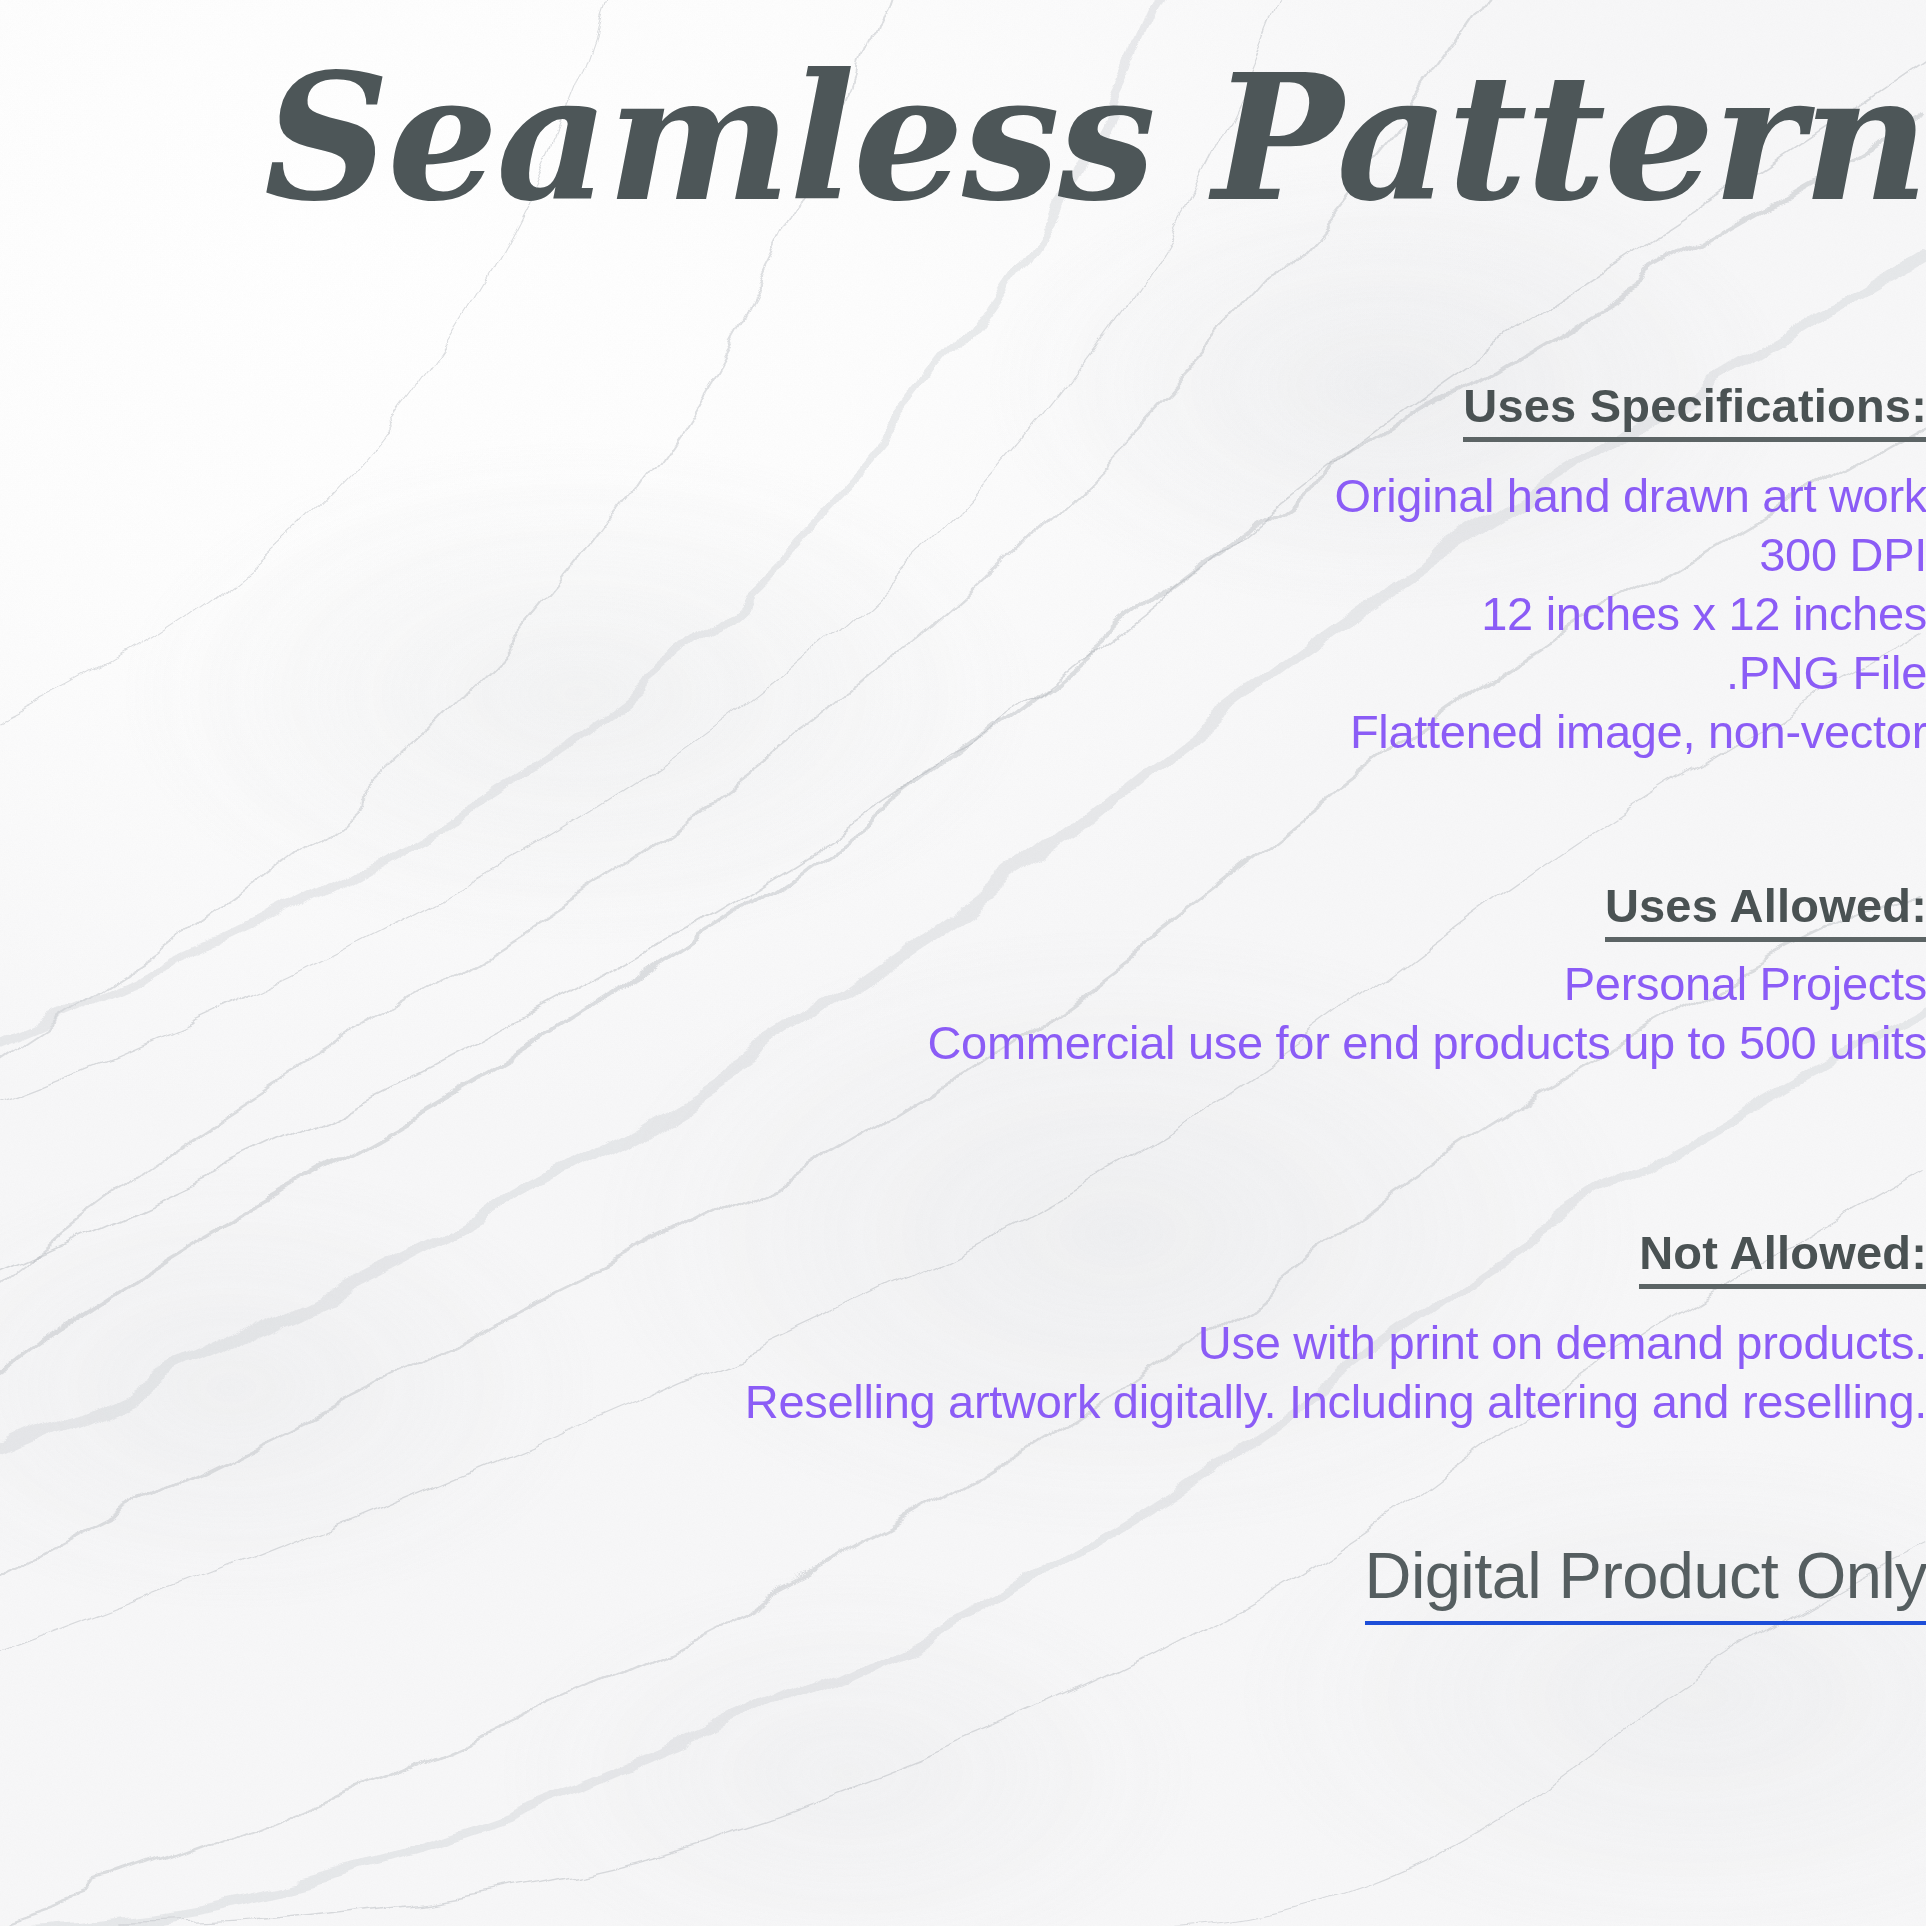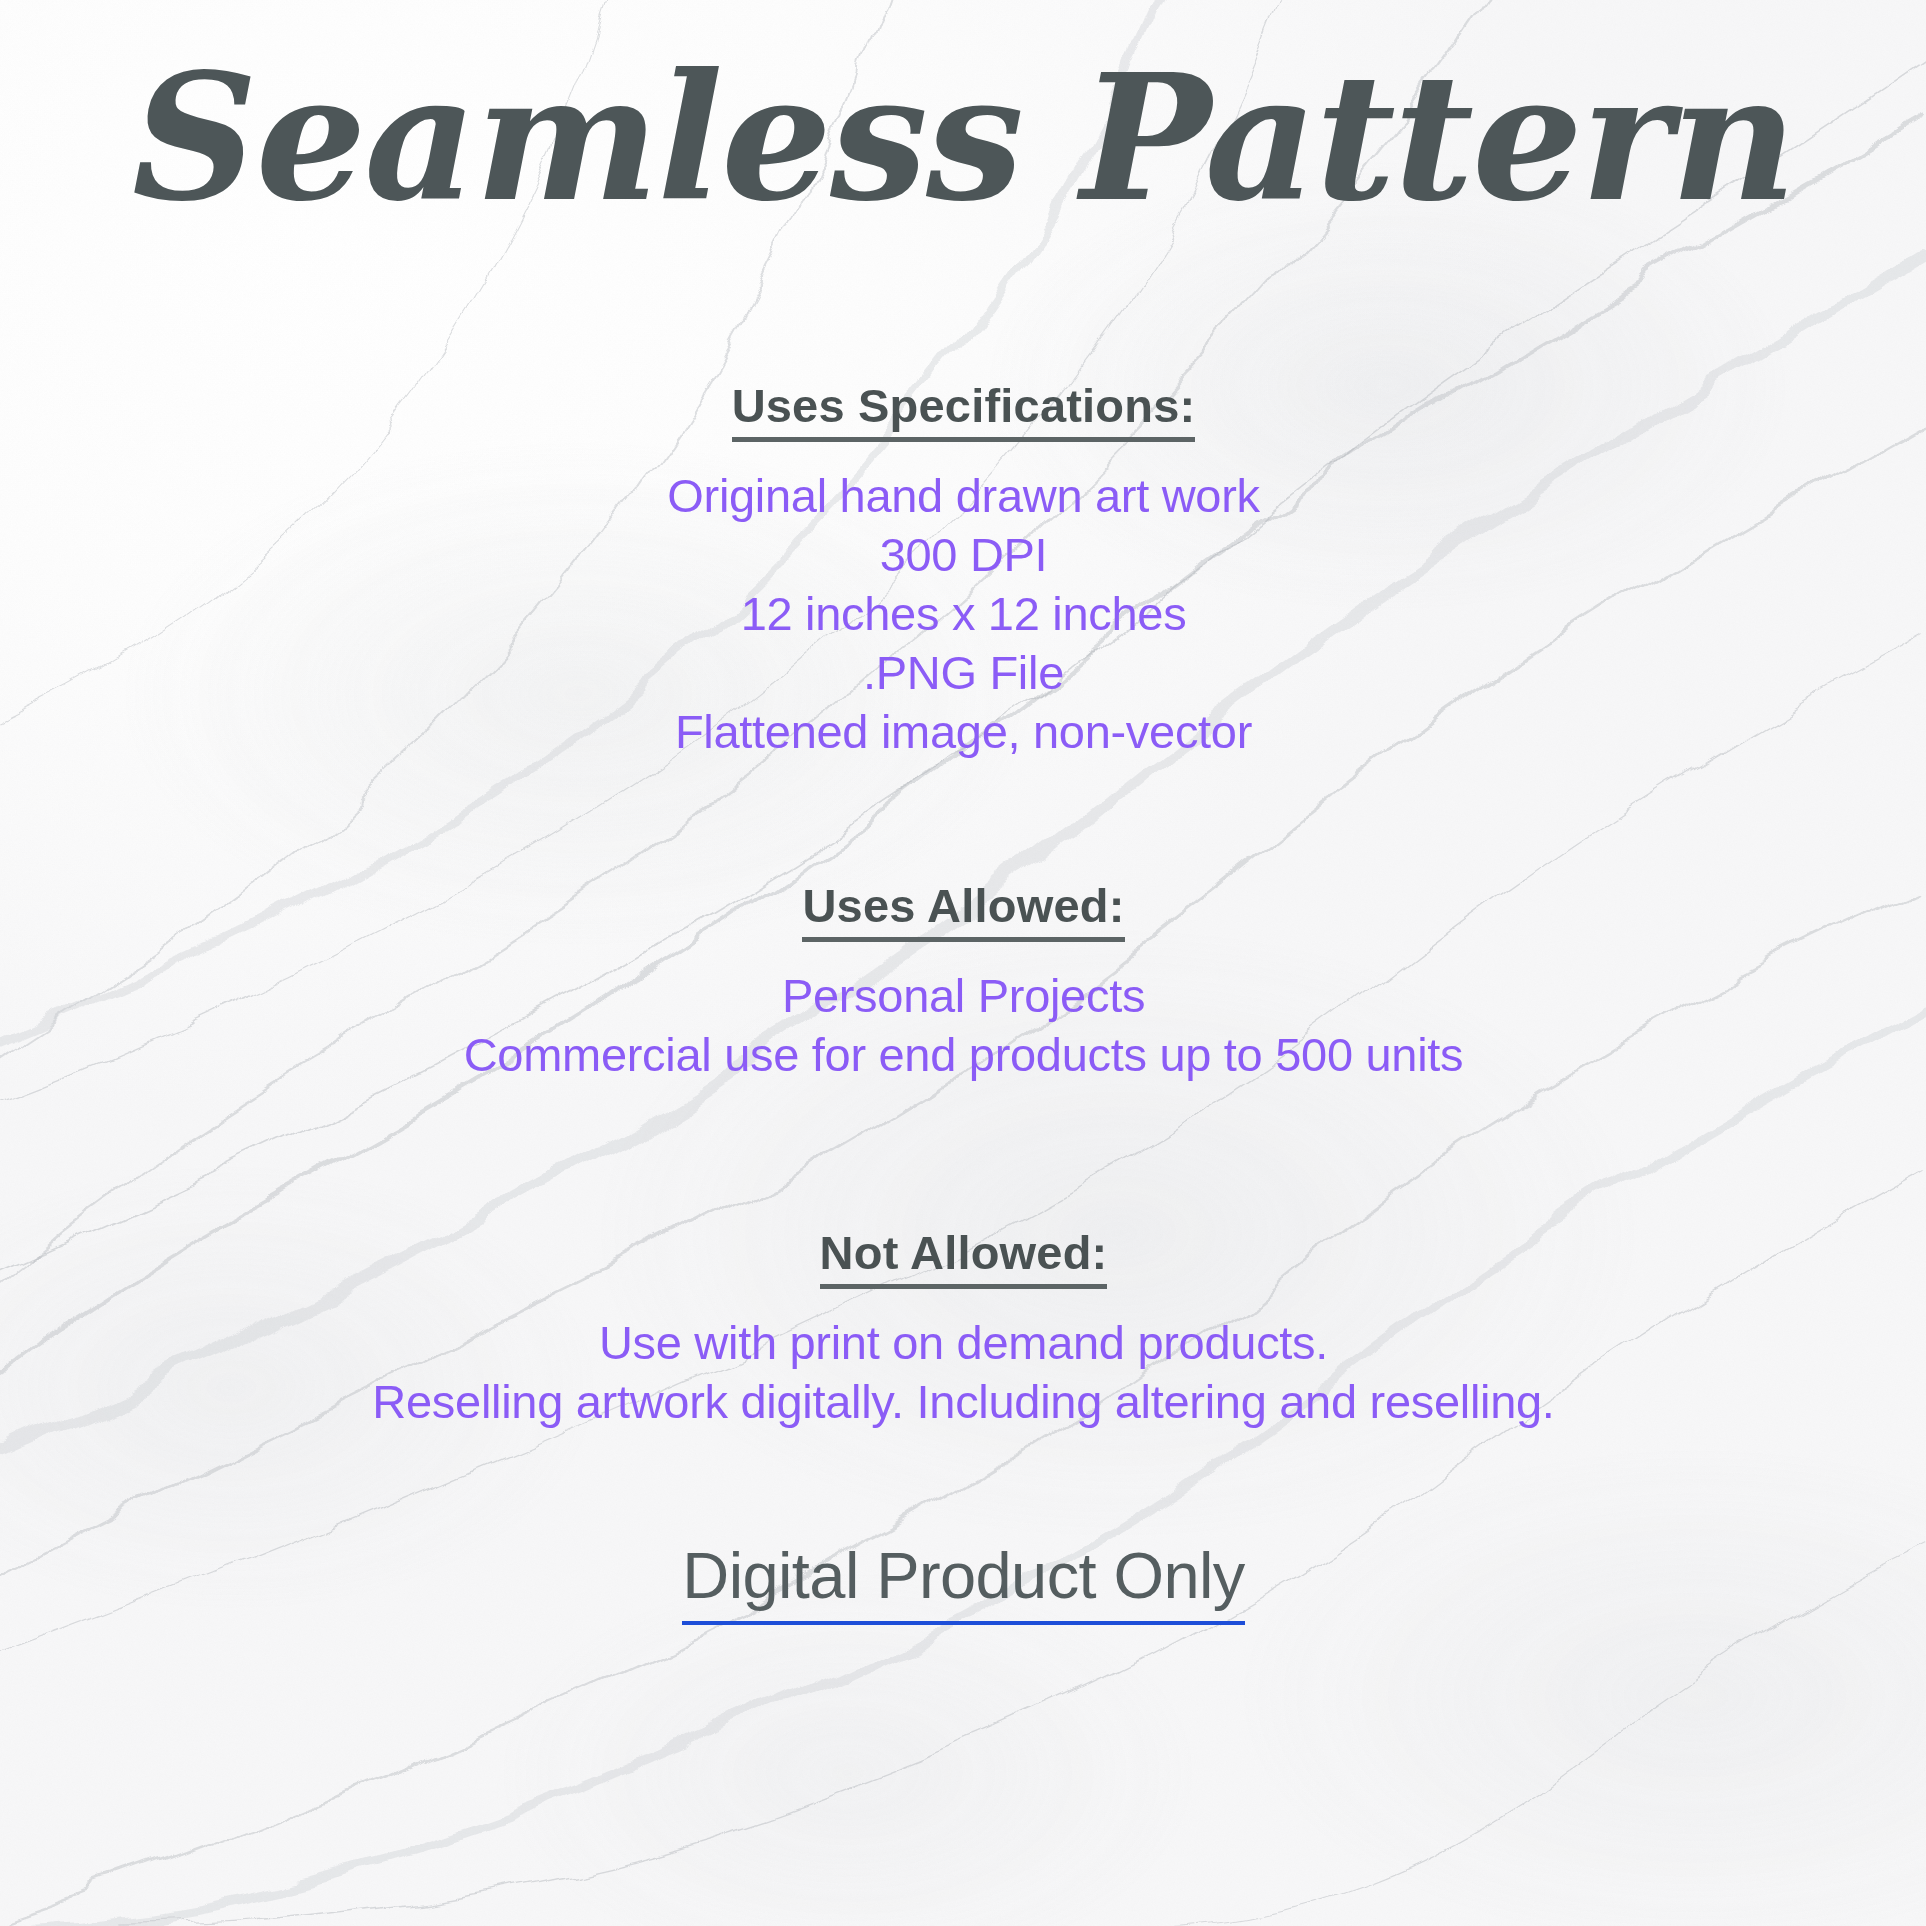--- a/index.html
+++ b/index.html
@@ -60,21 +60,21 @@
     pointer-events: none;
     background: radial-gradient(ellipse 150% 135% at 50% 50%, rgba(255,255,255,0) 58%, rgba(235,236,238,.45) 100%);
   }
 
   
   .content {
     position: relative;
     z-index: 5;
     width: 100%;
     height: 100%;
-    text-align: center;
+    text-align: right;
     color: #4d5658;
   }
 
   .title {
     position: absolute;
     top: 51px;
     left: 0;
     right: 0;
     font-family: "DejaVu Serif", serif;
     font-style: italic;
@@ -128,21 +128,21 @@
 
   .big-line.underlined {
     border-bottom: 4px solid #1d4ed8;
   }
 
   
   #block-specs      { top: 381px; }
   #specs-lines      { margin-top: 24px; }
 
   #block-uses       { top: 881px; }
-  #uses-lines       { margin-top: 24px; }
+  #uses-lines       { margin-top: 12px; }
 
   #block-notallowed { top: 1228px; }
   #notallowed-lines { margin-top: 24px; }
 
   #block-digital    { top: 1540px; }
   #block-instant    { top: 1772px; }
 </style>
 </head>
 <body>
 

